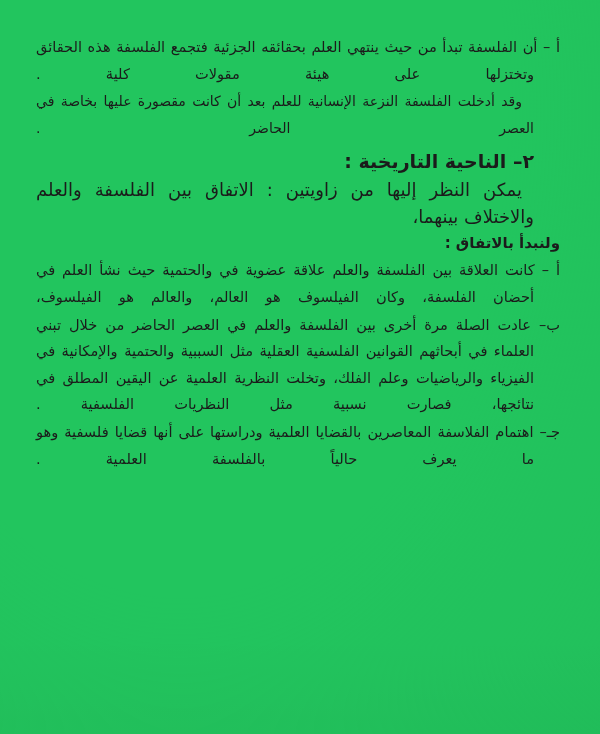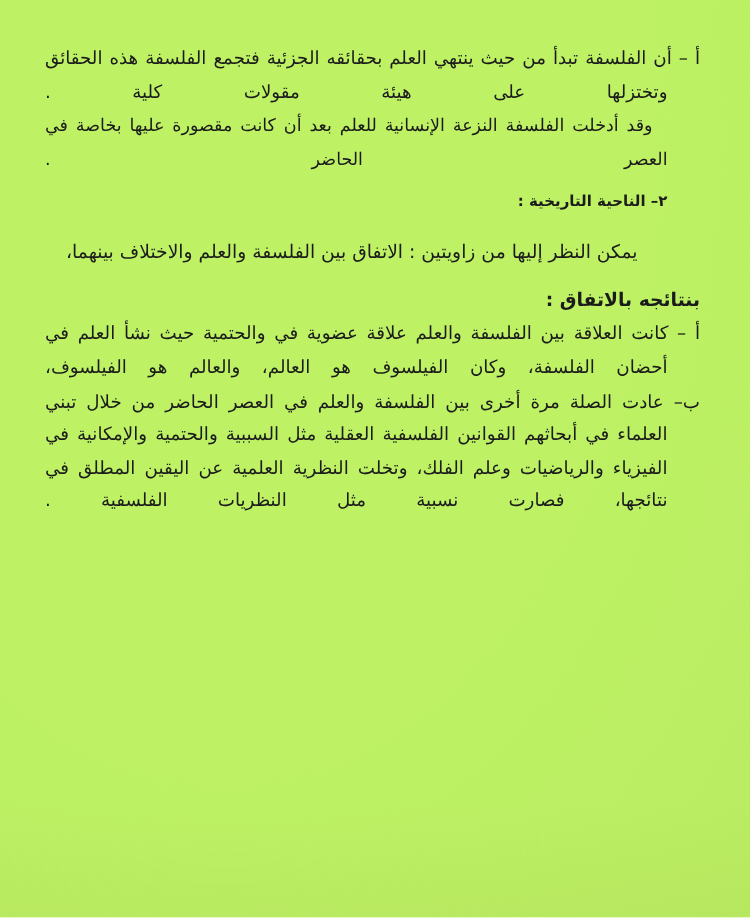--- a/index.html
+++ b/index.html
@@ -12,21 +12,21 @@
     height: 734px;
     overflow: hidden;
     font-family: "DejaVu Sans", "Liberation Sans", sans-serif;
     color: #1b1b1b;
   }
 
   .page {
     position: relative;
     width: 600px;
     height: 734px;
-    background: #bef264;
+    background: #22c55e;
     box-sizing: border-box;
     padding: 34px 40px 10px 36px;
   }
 
   
   .scan-tint {
     position: absolute;
     inset: 0;
     pointer-events: none;
     background:
@@ -80,43 +80,43 @@
     text-indent: 12px;
   }
   .para.justify-both {
     text-align-last: justify;
   }
 
   .heading {
     direction: rtl;
     text-align: right;
     font-weight: 700;
-    font-size: 12px;
+    font-size: 19px;
     line-height: 30px;
     margin: 3px 0 0 0;
     padding-right: 26px;
   }
 
   .subheading {
     direction: rtl;
     text-align: right;
     font-weight: 700;
     font-size: 15px;
     line-height: 27px;
     margin: 0;
     padding-right: 0px;
   }
 
   .lead {
     direction: rtl;
     text-align: justify;
     text-align-last: right;
-    font-size: 15px;
+    font-size: 18px;
     line-height: 27px;
-    margin: 12px;
+    margin: 0;
     padding-right: 26px;
     text-indent: 12px;
   }
 
   .gap-sm { height: 2px; }
 </style>
 </head>
 <body>
 
 <div class="page">
@@ -129,23 +129,24 @@
 
 
     <p class="para justify-both">وقد أدخلت الفلسفة النزعة الإنسانية للعلم بعد أن كانت مقصورة عليها بخاصة في العصر الحاضر .</p>
 
     <div class="gap-sm"></div>
 
     <p class="heading">٢– الناحية التاريخية :</p>
 
     <p class="lead">يمكن النظر إليها من زاويتين : الاتفاق بين الفلسفة والعلم والاختلاف بينهما،</p>
 
-    <p class="subheading">بنتائجه بالاتفاق :</p>
+    <p class="subheading">ولنبدأ بالاتفاق :</p>
 
     <p class="item justify-both"><span class="marker">أ  –  </span><span>كانت العلاقة بين الفلسفة والعلم علاقة عضوية في والحتمية حيث نشأ العلم في أحضان الفلسفة، وكان الفيلسوف هو العالم، والعالم هو الفيلسوف،</span></p>
 
     <p class="item justify-both"><span class="marker">ب– </span><span>عادت الصلة مرة أخرى بين الفلسفة والعلم في العصر الحاضر من خلال تبني العلماء في أبحاثهم القوانين الفلسفية العقلية مثل السببية والحتمية والإمكانية في الفيزياء والرياضيات وعلم الفلك، وتخلت النظرية العلمية عن اليقين المطلق في نتائجها، فصارت نسبية مثل النظريات الفلسفية .</span></p>
 
+    <p class="item justify-both"><span class="marker">جـ– </span><span>اهتمام الفلاسفة المعاصرين بالقضايا العلمية ودراستها على أنها قضايا فلسفية وهو ما يعرف حالياً بالفلسفة العلمية .</span></p>
 
   </div>
 
   <div class="scan-tint"></div>
 </div>
 
 </body></html>

